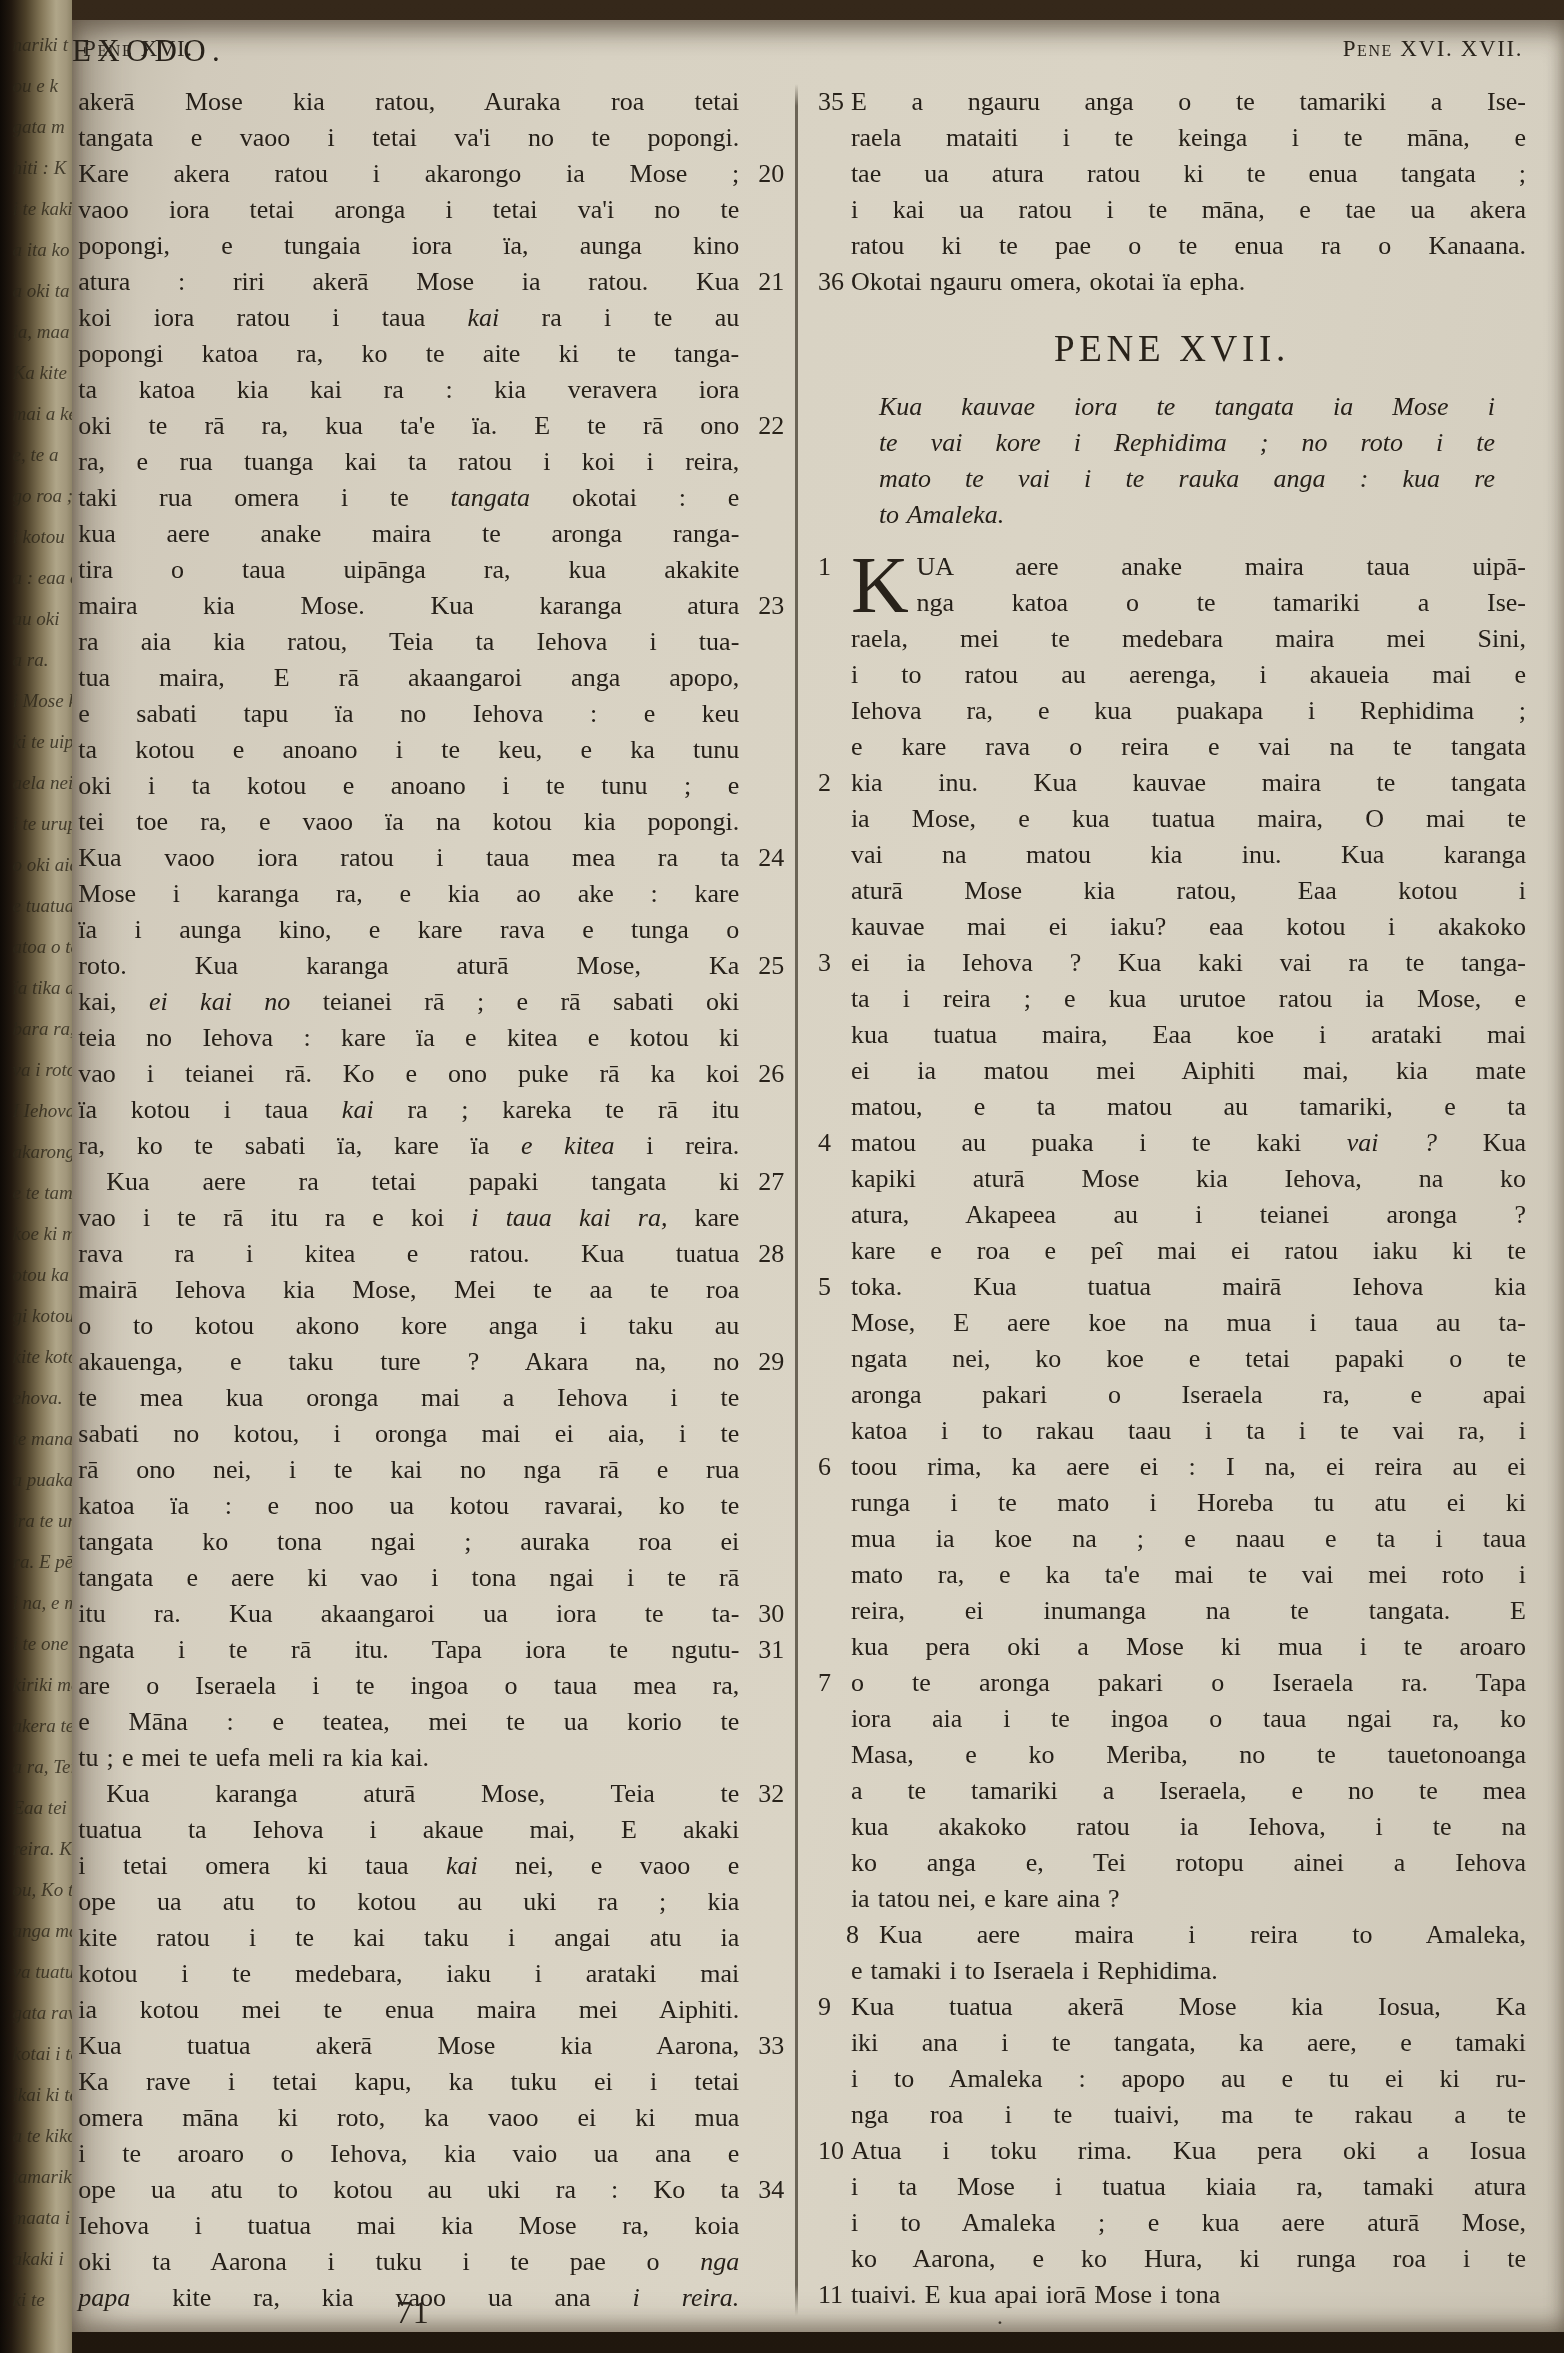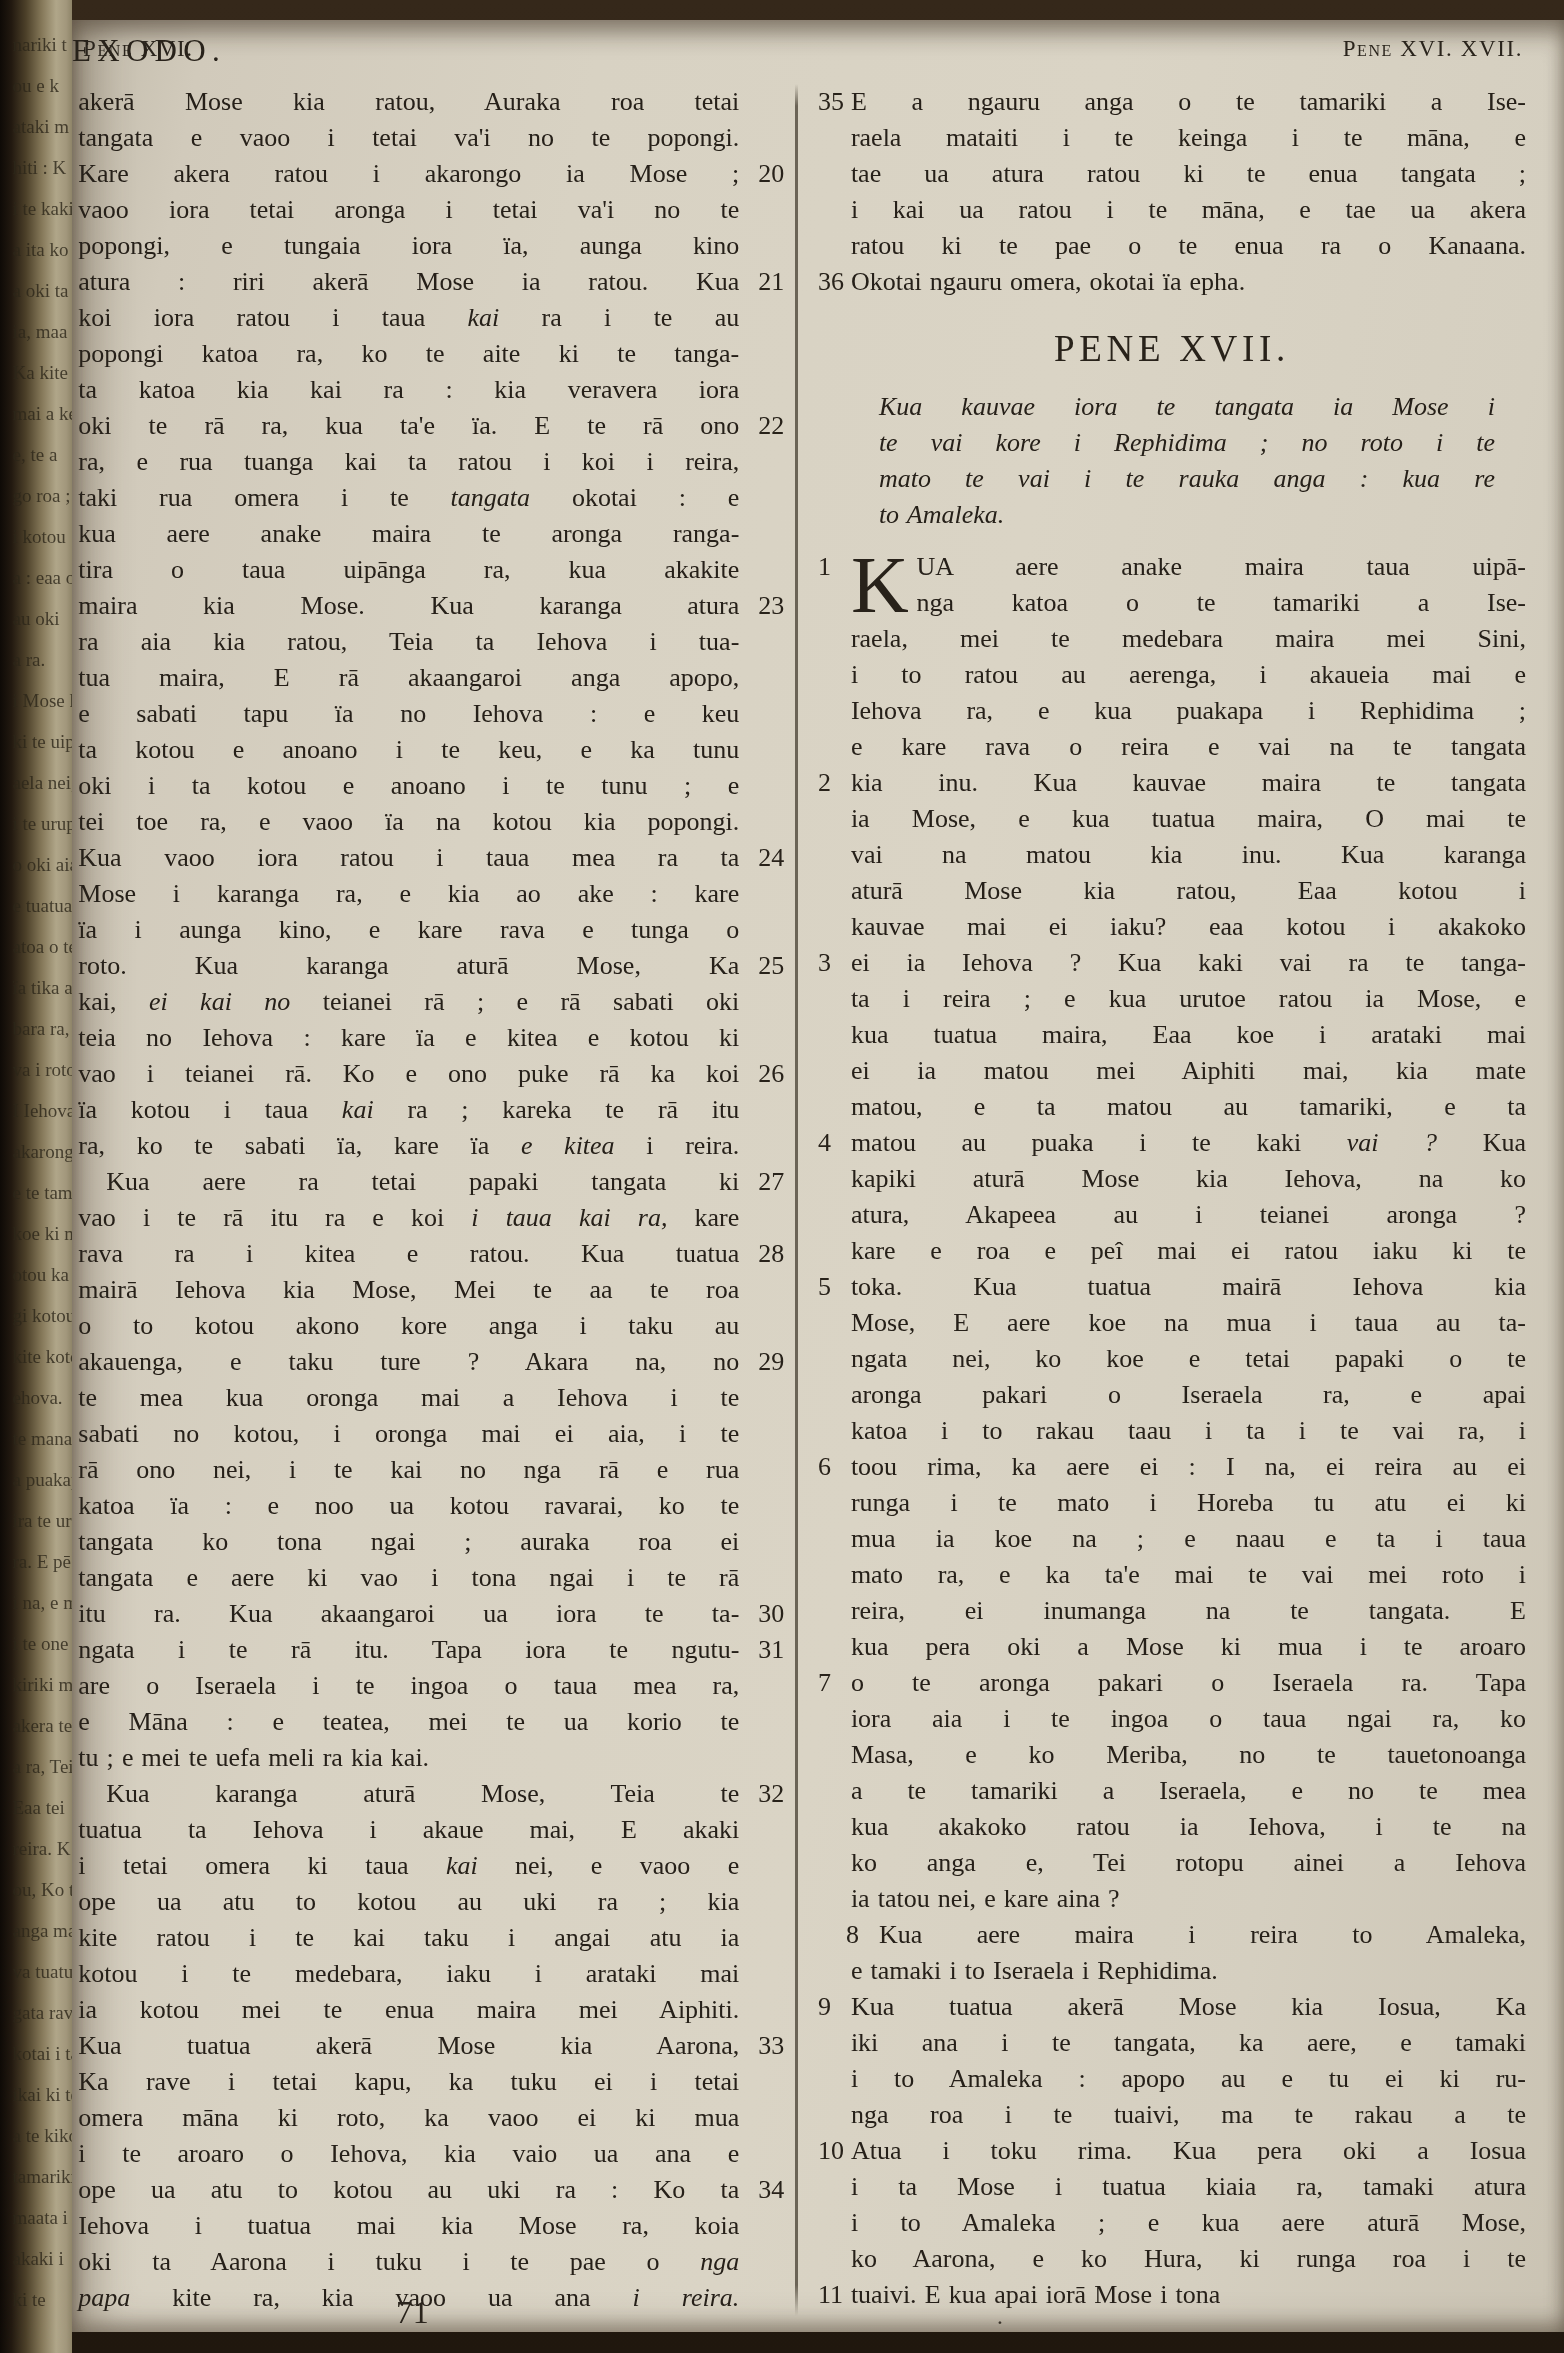--- a/index.html
+++ b/index.html
@@ -4,21 +4,21 @@
 <style>
   html,body{margin:0;padding:0;background:#15100a;}
   .photo{position:relative;width:1565px;height:2354px;overflow:hidden;
          background:linear-gradient(180deg,#35281a 0%,#2a1f13 55%,#20170e 100%);
          font-family:"Liberation Serif","DejaVu Serif",serif;}
 
   
   .book-edge{position:absolute;left:0;top:0;width:72px;height:2354px;overflow:hidden;
              background:linear-gradient(90deg,#0e0a06 0%,#221910 16%,#4c4029 36%,#857859 58%,#b0a689 78%,#a2977c 92%,#8e8468 100%);}
   .edge-fragments{position:absolute;left:12.5px;top:23.5px;right:0;}
-  .edge-frag{height:41px;line-height:41px;font-size:19px;color:#2c2619;white-space:nowrap;overflow:hidden;opacity:.8;}
+  .edge-frag{height:41px;line-height:41px;font-size:19px;color:#2c2619;white-space:nowrap;overflow:hidden;opacity:.8;font-style:italic;}
 
   
   .page{position:absolute;left:72px;top:20.3px;width:1493px;height:2312px;color:#262019;
         background:linear-gradient(100deg,#c2bbab 0%,#d1cabb 7%,#d8d2c3 28%,#dad4c5 55%,#d5cfc0 80%,#cac3b3 100%);
         box-shadow:inset 0 12.5px 20.3px rgba(42,30,15,.38), inset 23.5px 0 38px rgba(62,46,26,.30), inset 0 -9.4px 15.6px rgba(42,30,15,.28);}
 
   .page-header{position:relative;height:36px;padding:14px 42px 6.3px 9.4px;}
   .running-head{font-variant:small-caps;font-size:23px;letter-spacing:1.6px;color:#2a241c;}
   .running-head.left{position:absolute;left:11px;top:15.6px;}
   .running-head.right{position:absolute;right:42px;top:15.6px;}
@@ -53,21 +53,21 @@
 </style>
 </head>
 <body>
 
 <div class="photo">
 
   <div class="book-edge">
     <div class="edge-fragments">
         <div class="edge-frag">nariki t</div>
         <div class="edge-frag">ou e k</div>
-        <div class="edge-frag">ataki m</div>
+        <div class="edge-frag">gata m</div>
         <div class="edge-frag">hiti : K</div>
         <div class="edge-frag">i te kaki</div>
         <div class="edge-frag">a ita ko</div>
         <div class="edge-frag">a oki ta</div>
         <div class="edge-frag">ia, maa</div>
         <div class="edge-frag">Ka kite</div>
         <div class="edge-frag">mai a ke</div>
         <div class="edge-frag">e, te a</div>
         <div class="edge-frag">go roa ; k</div>
         <div class="edge-frag">i kotou</div>

